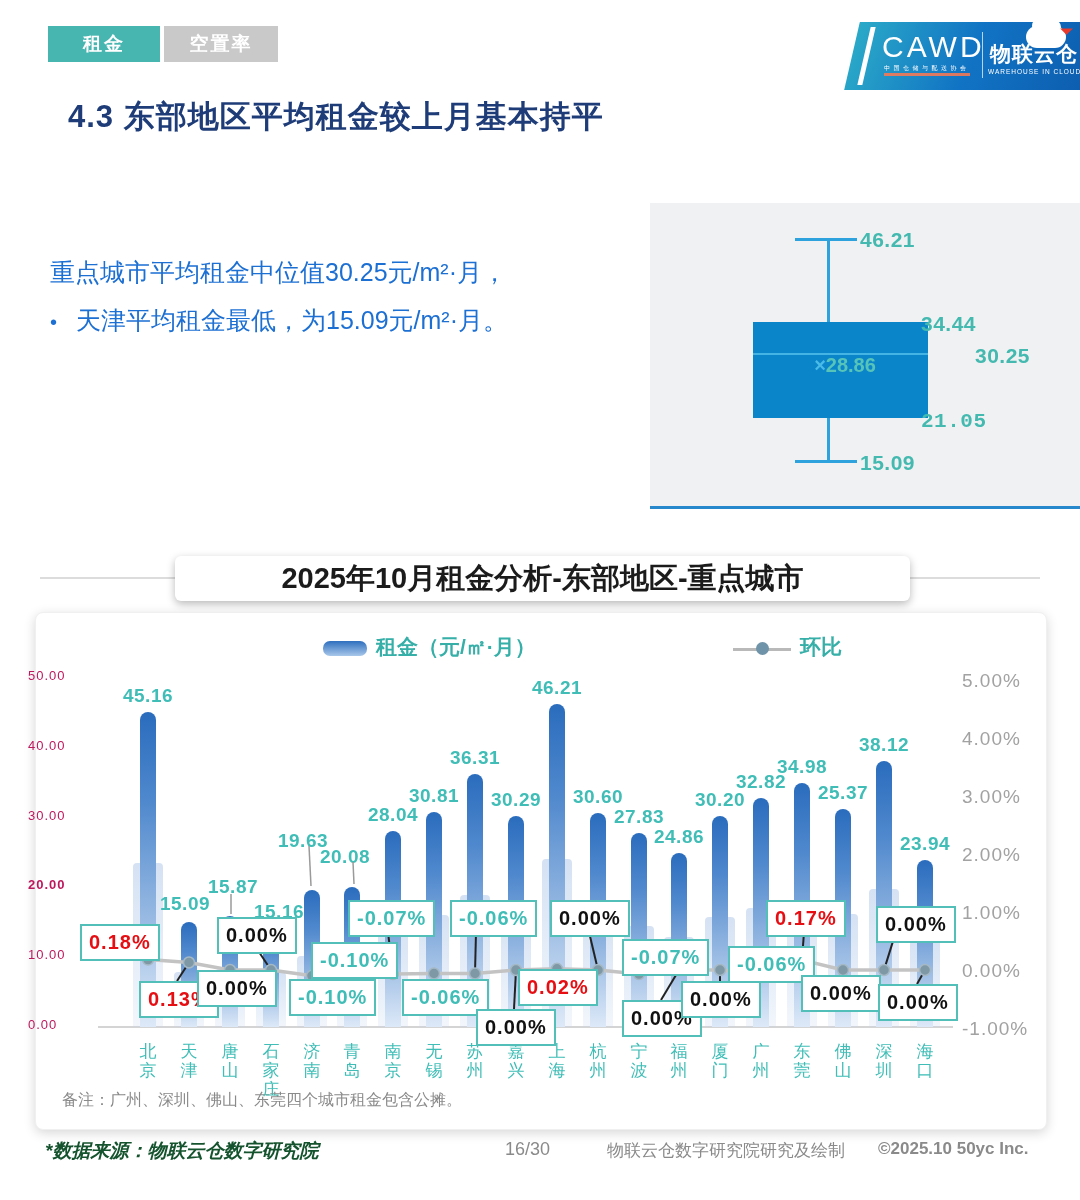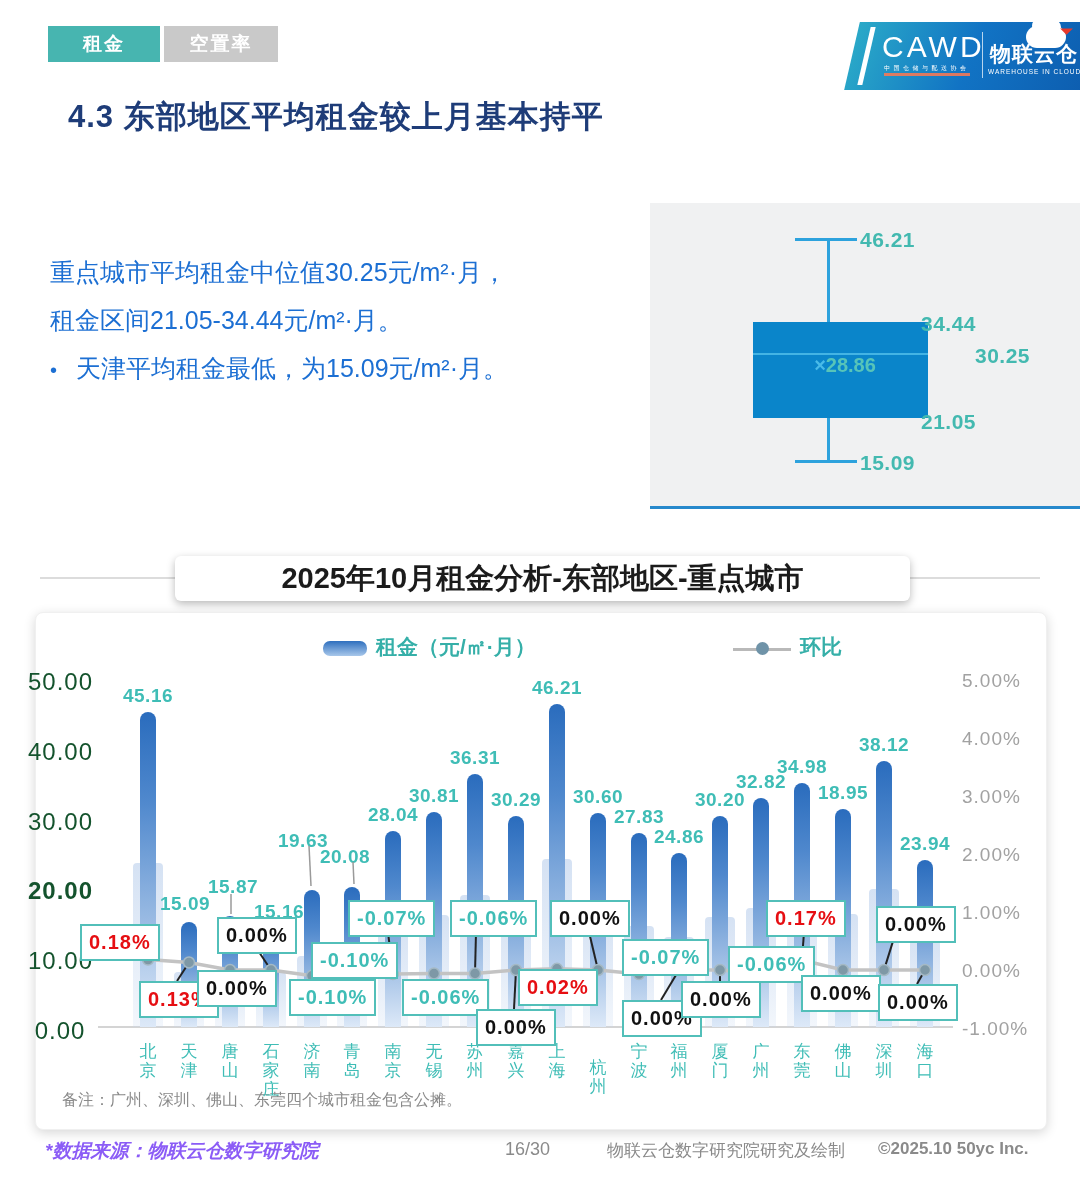--- a/index.html
+++ b/index.html
@@ -67,41 +67,41 @@
      background:linear-gradient(180deg,#2e6fbe,#a8c7ea);z-index:3;}
   .legend-rent-label{position:absolute;left:376px;top:633px;color:#35afa8;font-size:21px;
      font-weight:700;z-index:3;}
   .legend-line-swatch{position:absolute;left:733px;top:648px;width:58px;height:3px;background:#b9b9b9;z-index:3;}
   .legend-line-dot{position:absolute;left:756px;top:642px;width:13px;height:13px;border-radius:50%;
      background:#6f93a8;z-index:3;}
   .legend-line-label{position:absolute;left:800px;top:633px;color:#35afa8;font-size:21px;
      font-weight:700;z-index:3;}
   
   #chart-layer{position:absolute;left:0;top:0;width:1080px;height:1200px;pointer-events:none;}
-  .ltick{position:absolute;left:28px;width:64px;text-align:center;color:#14532d;
-     font-size:24px;letter-spacing:1px;z-index:3;}
+  .ltick{position:absolute;left:28px;width:64px;text-align:left;color:#be185d;
+     font-size:13px;letter-spacing:1px;z-index:3;}
   .rtick{position:absolute;left:962px;color:#a2a2a2;font-size:19px;letter-spacing:1px;z-index:3;}
   .baseline{position:absolute;left:98px;top:1026px;width:855px;height:2px;background:#d4d4d4;z-index:1;}
   .bar-bg{position:absolute;background:linear-gradient(180deg,rgba(150,182,226,.40),rgba(198,216,240,.22));
      border-radius:4px 4px 0 0;z-index:2;}
   .bar{position:absolute;border-radius:8px 8px 0 0;z-index:3;
      background:linear-gradient(180deg,#2a6cbd 0%,#4f88cd 28%,#9dbde4 68%,#dde9f8 100%);}
   .bar-val{position:absolute;transform:translateX(-50%);color:#3fbdb6;font-size:19px;
      font-weight:700;letter-spacing:.5px;white-space:nowrap;z-index:4;text-align:right;}
   .city{position:absolute;width:20px;color:#3fbdb6;font-size:17px;font-weight:400;
      line-height:19px;word-break:break-all;text-align:center;z-index:4;}
   .callout{position:absolute;background:#fff;border:2px solid #52bfb9;padding:5px 7px;
      font-size:20px;font-weight:700;letter-spacing:1px;white-space:nowrap;z-index:6;}
   .callout.neg{color:#3fbdb6;}
   .callout.zero{color:#111;}
   .callout.pos{color:#e60e12;}
   #line-svg{position:absolute;left:0;top:0;z-index:5;}
   
   .note{position:absolute;left:62px;top:1090px;color:#8a8a8a;font-size:16px;z-index:3;}
-  .footer-src{position:absolute;left:45px;top:1138px;color:#8b5cf6;font-size:19px;
+  .footer-src{position:absolute;left:45px;top:1138px;color:#14532d;font-size:19px;
      font-weight:700;font-style:italic;}
   .footer-page{position:absolute;left:505px;top:1139px;color:#8a8a8a;font-size:18px;}
   .footer-credit{position:absolute;left:607px;top:1139px;color:#8a8a8a;font-size:17px;}
   .footer-copy{position:absolute;left:878px;top:1139px;color:#8a8a8a;font-size:17px;font-weight:bold;}
 </style>
 </head>
 <body>
 
 <div class="tab tab-rent">租金</div>
 <div class="tab tab-vac">空置率</div>
@@ -114,37 +114,36 @@
 <div class="logo-div"></div>
 <div class="logo-cloud"></div>
 <div class="logo-arrow"></div>
 <div class="logo-brand">物联云仓</div>
 <div class="logo-brand-sub">WAREHOUSE IN CLOUD</div>
 
 <div class="page-title">4.3 东部地区平均租金较上月基本持平</div>
 
 <div class="summary">
   <div class="row">重点城市平均租金中位值30.25元/m²·月，</div>
-  <div class="row">租金区间21.05-34.44元/m²·月。</div>
   <div class="row"><span class="dot">•</span><span>天津平均租金最低，为15.09元/m²·月。</span></div>
 </div>
 
 <div class="bp-panel"></div>
 <div class="bp-bottom"></div>
 <div class="bp-line" style="left:795px;top:238px;width:62px;height:3px;"></div>
 <div class="bp-line" style="left:827px;top:238px;width:3px;height:86px;"></div>
 <div class="bp-box"></div>
 <div class="bp-median"></div>
 <div class="bp-mean"><span class="x">×</span><span>28.86</span></div>
 <div class="bp-line" style="left:827px;top:418px;width:3px;height:44px;"></div>
 <div class="bp-line" style="left:795px;top:460px;width:62px;height:3px;"></div>
 <div class="bp-label" style="left:860px;top:228px;">46.21</div>
 <div class="bp-label" style="left:921px;top:312px;">34.44</div>
 <div class="bp-label" style="left:975px;top:344px;">30.25</div>
-<div class="bp-label" style="left:921px;top:410px;">21.05</div>
+<div class="bp-label" style="left:921px;top:410px;font-family:Liberation Mono, monospace;">21.05</div>
 <div class="bp-label" style="left:860px;top:451px;">15.09</div>
 
 <div class="sep-line"></div>
 <div class="chart-title-pill">2025年10月租金分析-东部地区-重点城市</div>
 <div class="chart-card"></div>
 <div class="legend-bar-swatch"></div>
 <div class="legend-rent-label">租金（元/㎡·月）</div>
 <div class="legend-line-swatch"></div>
 <div class="legend-line-dot"></div>
 <div class="legend-line-label">环比</div>
@@ -191,21 +190,21 @@
     <div class="bar" style="left: 508px; top: 816px; width: 16px; height: 211px;"></div>
     <div class="bar-val" style="left: 516px; top: 789px;">30.29</div>
     <div class="city" style="left: 506px; top: 1042px;">嘉兴</div>
     <div class="bar-bg" style="left: 542px; top: 859px; width: 30px; height: 168px;"></div>
     <div class="bar" style="left: 549px; top: 704px; width: 16px; height: 323px;"></div>
     <div class="bar-val" style="left: 557px; top: 677px;">46.21</div>
     <div class="city" style="left: 547px; top: 1042px;">上海</div>
     <div class="bar-bg" style="left: 583px; top: 916px; width: 30px; height: 111px;"></div>
     <div class="bar" style="left: 590px; top: 813px; width: 16px; height: 214px;"></div>
     <div class="bar-val" style="left: 598px; top: 786px;">30.60</div>
-    <div class="city" style="left: 588px; top: 1042px; margin-top: 16px;">杭州</div>
+    <div class="city" style="left: 588px; top: 1042px;">杭州</div>
     <div class="bar-bg" style="left: 624px; top: 926px; width: 30px; height: 101px;"></div>
     <div class="bar" style="left: 631px; top: 833px; width: 16px; height: 194px;"></div>
     <div class="bar-val" style="left: 639px; top: 806px;">27.83</div>
     <div class="city" style="left: 629px; top: 1042px;">宁波</div>
     <div class="bar-bg" style="left: 664px; top: 937px; width: 30px; height: 90px;"></div>
     <div class="bar" style="left: 671px; top: 853px; width: 16px; height: 174px;"></div>
     <div class="bar-val" style="left: 679px; top: 826px;">24.86</div>
     <div class="city" style="left: 669px; top: 1042px;">福州</div>
     <div class="bar-bg" style="left: 705px; top: 917px; width: 30px; height: 110px;"></div>
     <div class="bar" style="left: 712px; top: 816px; width: 16px; height: 211px;"></div>
@@ -214,21 +213,21 @@
     <div class="bar-bg" style="left: 746px; top: 908px; width: 30px; height: 119px;"></div>
     <div class="bar" style="left: 753px; top: 798px; width: 16px; height: 229px;"></div>
     <div class="bar-val" style="left: 761px; top: 771px;">32.82</div>
     <div class="city" style="left: 751px; top: 1042px;">广州</div>
     <div class="bar-bg" style="left: 787px; top: 900px; width: 30px; height: 127px;"></div>
     <div class="bar" style="left: 794px; top: 783px; width: 16px; height: 244px;"></div>
     <div class="bar-val" style="left: 802px; top: 756px;">34.98</div>
     <div class="city" style="left: 792px; top: 1042px;">东莞</div>
     <div class="bar-bg" style="left: 828px; top: 914px; width: 30px; height: 113px;"></div>
     <div class="bar" style="left: 835px; top: 809px; width: 16px; height: 218px;"></div>
-    <div class="bar-val" style="left: 843px; top: 782px;">18.95</div>
+    <div class="bar-val" style="left: 843px; top: 782px;">25.37</div>
     <div class="city" style="left: 833px; top: 1042px;">佛山</div>
     <div class="bar-bg" style="left: 869px; top: 889px; width: 30px; height: 138px;"></div>
     <div class="bar" style="left: 876px; top: 761px; width: 16px; height: 266px;"></div>
     <div class="bar-val" style="left: 884px; top: 734px;">38.12</div>
     <div class="city" style="left: 874px; top: 1042px;">深圳</div>
     <div class="bar-bg" style="left: 910px; top: 940px; width: 30px; height: 87px;"></div>
     <div class="bar" style="left: 917px; top: 860px; width: 16px; height: 167px;"></div>
     <div class="bar-val" style="left: 925px; top: 833px;">23.94</div>
     <div class="city" style="left: 915px; top: 1042px;">海口</div>
     <div class="ltick" style="top: 668px;">50.00</div>

